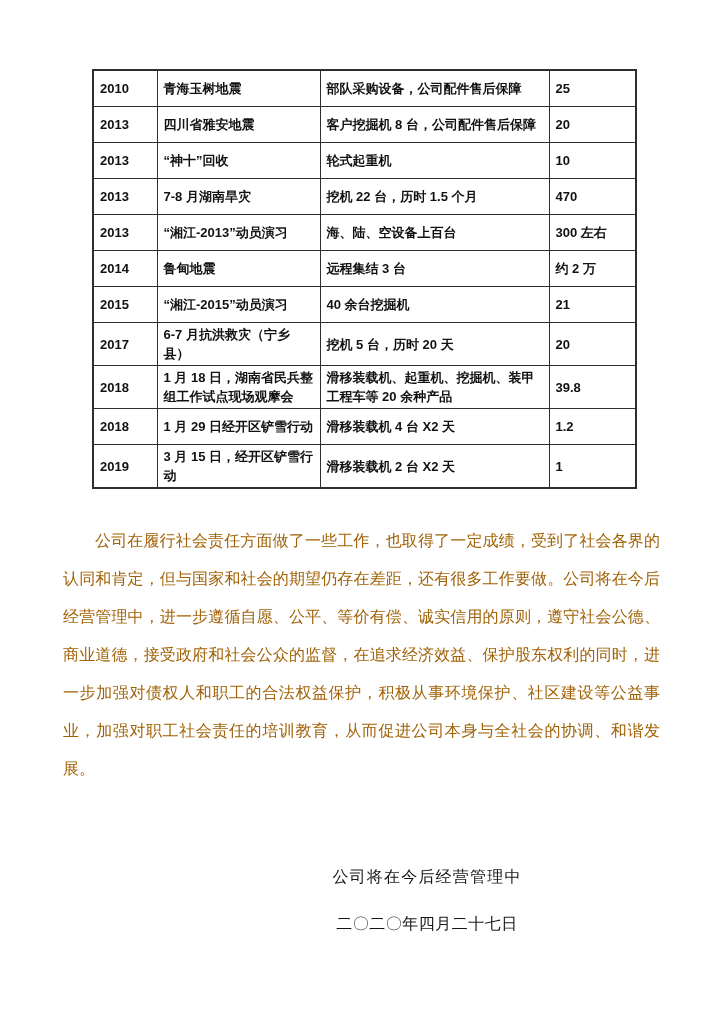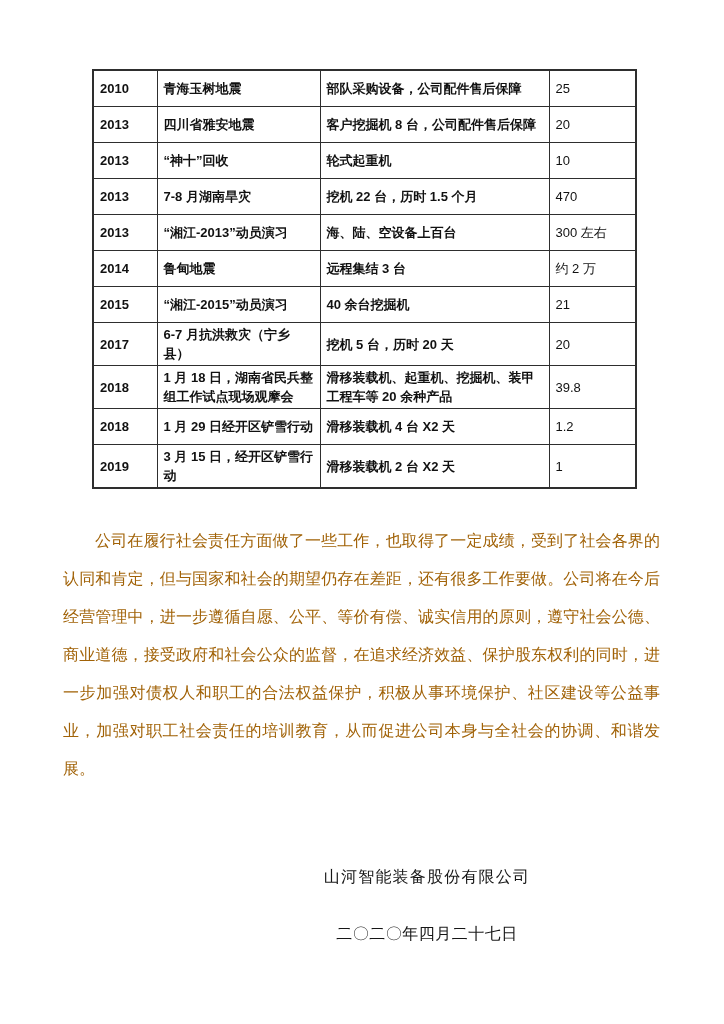--- a/index.html
+++ b/index.html
@@ -32,21 +32,21 @@
     border: 1px solid #2e2e2e;
     height: 31px;
     vertical-align: middle;
     padding: 2px 6px;
     line-height: 19px;
     overflow: hidden;
     word-break: break-all;
     font-weight: bold;
   }
   table.donations td.cell-year { font-weight: 600; }
-  table.donations td.cell-amount { font-weight: 400; }
+  table.donations td.cell-amount { font-weight: 700; }
 
   
   .paragraph {
     position: absolute;
     left: 63px; top: 522px;
     width: 597px;
     margin: 0;
     font-size: 16px;
     line-height: 38px;
     text-align: justify;
@@ -61,21 +61,21 @@
     top: 866px;
     text-align: center;
     font-size: 16px;
     color: #161616;
   }
   .signature .company {
     line-height: 22px;
     letter-spacing: 1.2px;
   }
   .signature .date {
-    margin-top: 35px;
+    margin-top: 25px;
     line-height: 22px;
     letter-spacing: 0.5px;
   }
 </style>
 </head>
 <body>
 
 <div class="page">
 
   <table class="donations">
@@ -151,17 +151,17 @@
           <td class="cell-event">3 月 15 日，经开区铲雪行动</td>
           <td class="cell-contribution">滑移装载机 2 台 X2 天</td>
           <td class="cell-amount">1</td>
         </tr>
       </tbody>
   </table>
 
   <p class="paragraph">公司在履行社会责任方面做了一些工作，也取得了一定成绩，受到了社会各界的认同和肯定，但与国家和社会的期望仍存在差距，还有很多工作要做。公司将在今后经营管理中，进一步遵循自愿、公平、等价有偿、诚实信用的原则，遵守社会公德、商业道德，接受政府和社会公众的监督，在追求经济效益、保护股东权利的同时，进一步加强对债权人和职工的合法权益保护，积极从事环境保护、社区建设等公益事业，加强对职工社会责任的培训教育，从而促进公司本身与全社会的协调、和谐发展。</p>
 
   <div class="signature">
-    <div class="company">山河智能装备股份有限公司</div>
+    <div class="company">公司将在今后经营管理中</div>
     <div class="date">二〇二〇年四月二十七日</div>
   </div>
 
 </div>
 
 </body></html>

